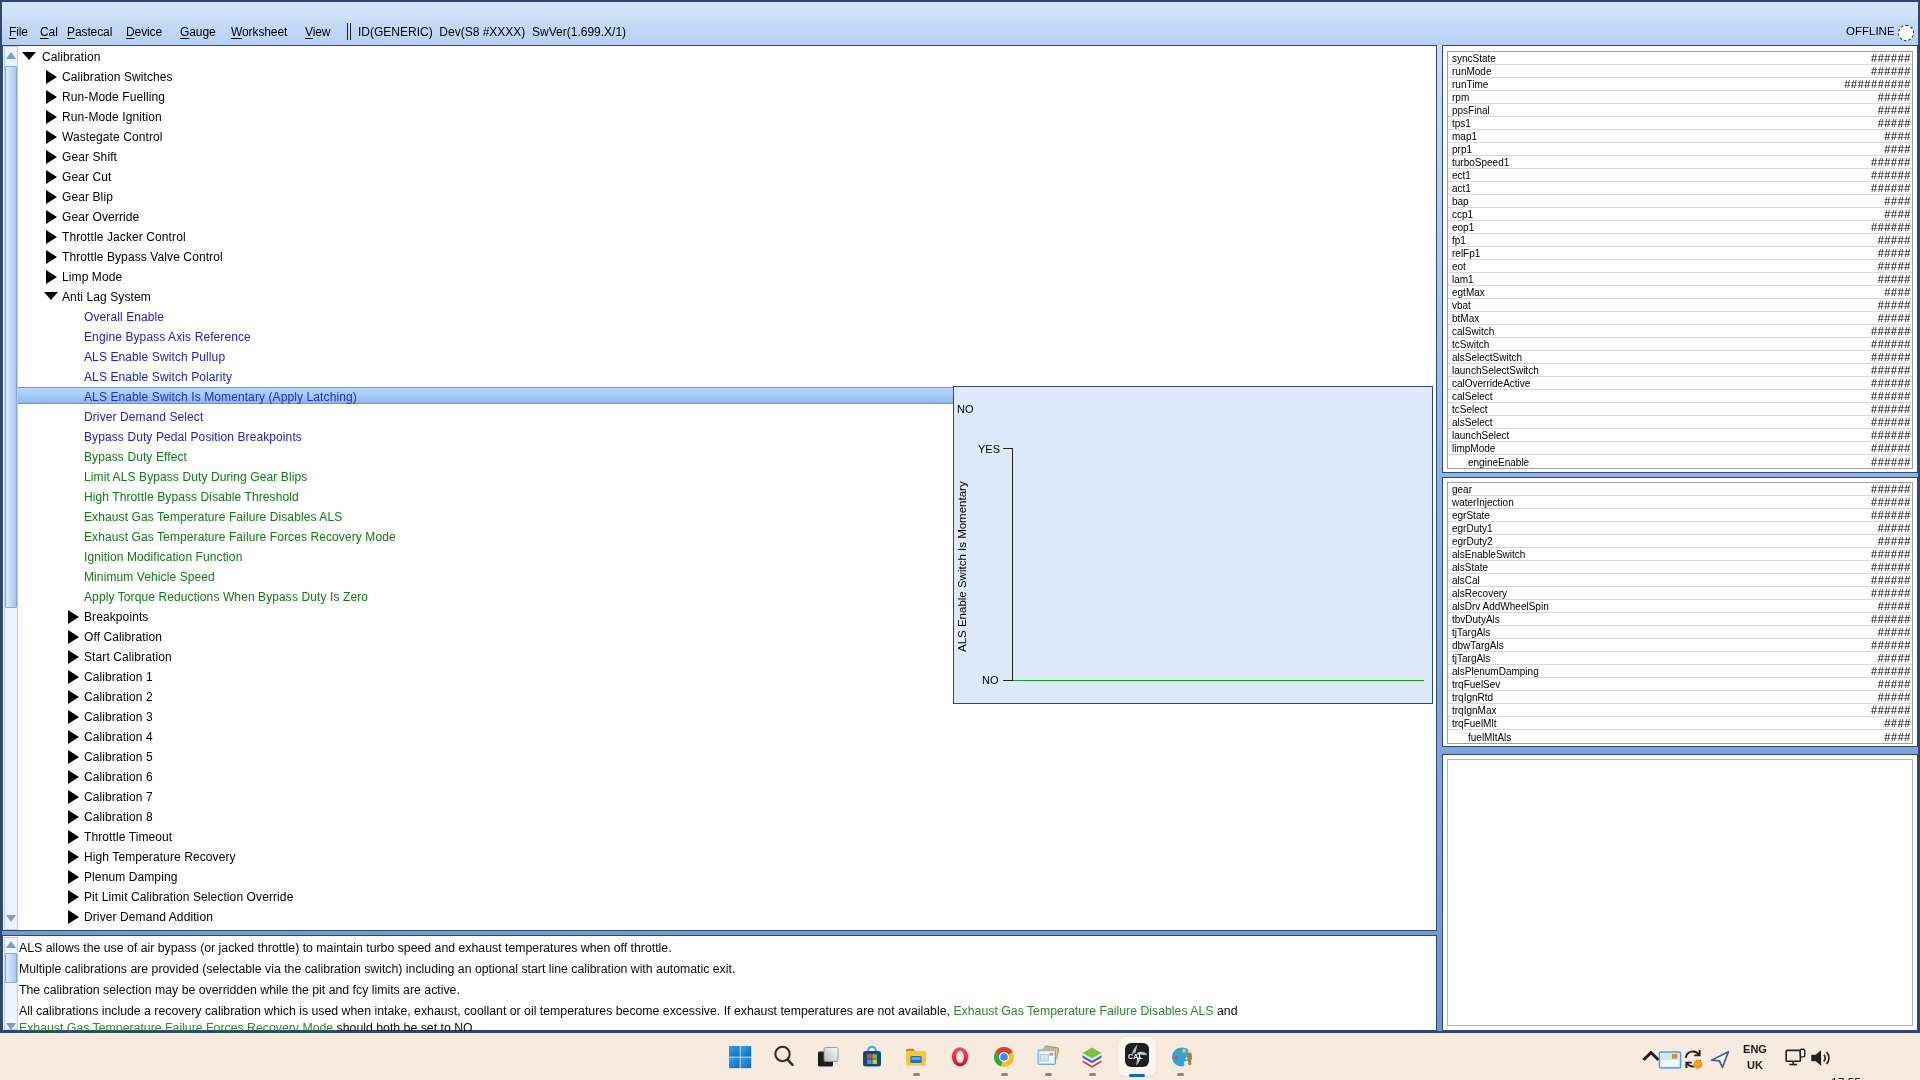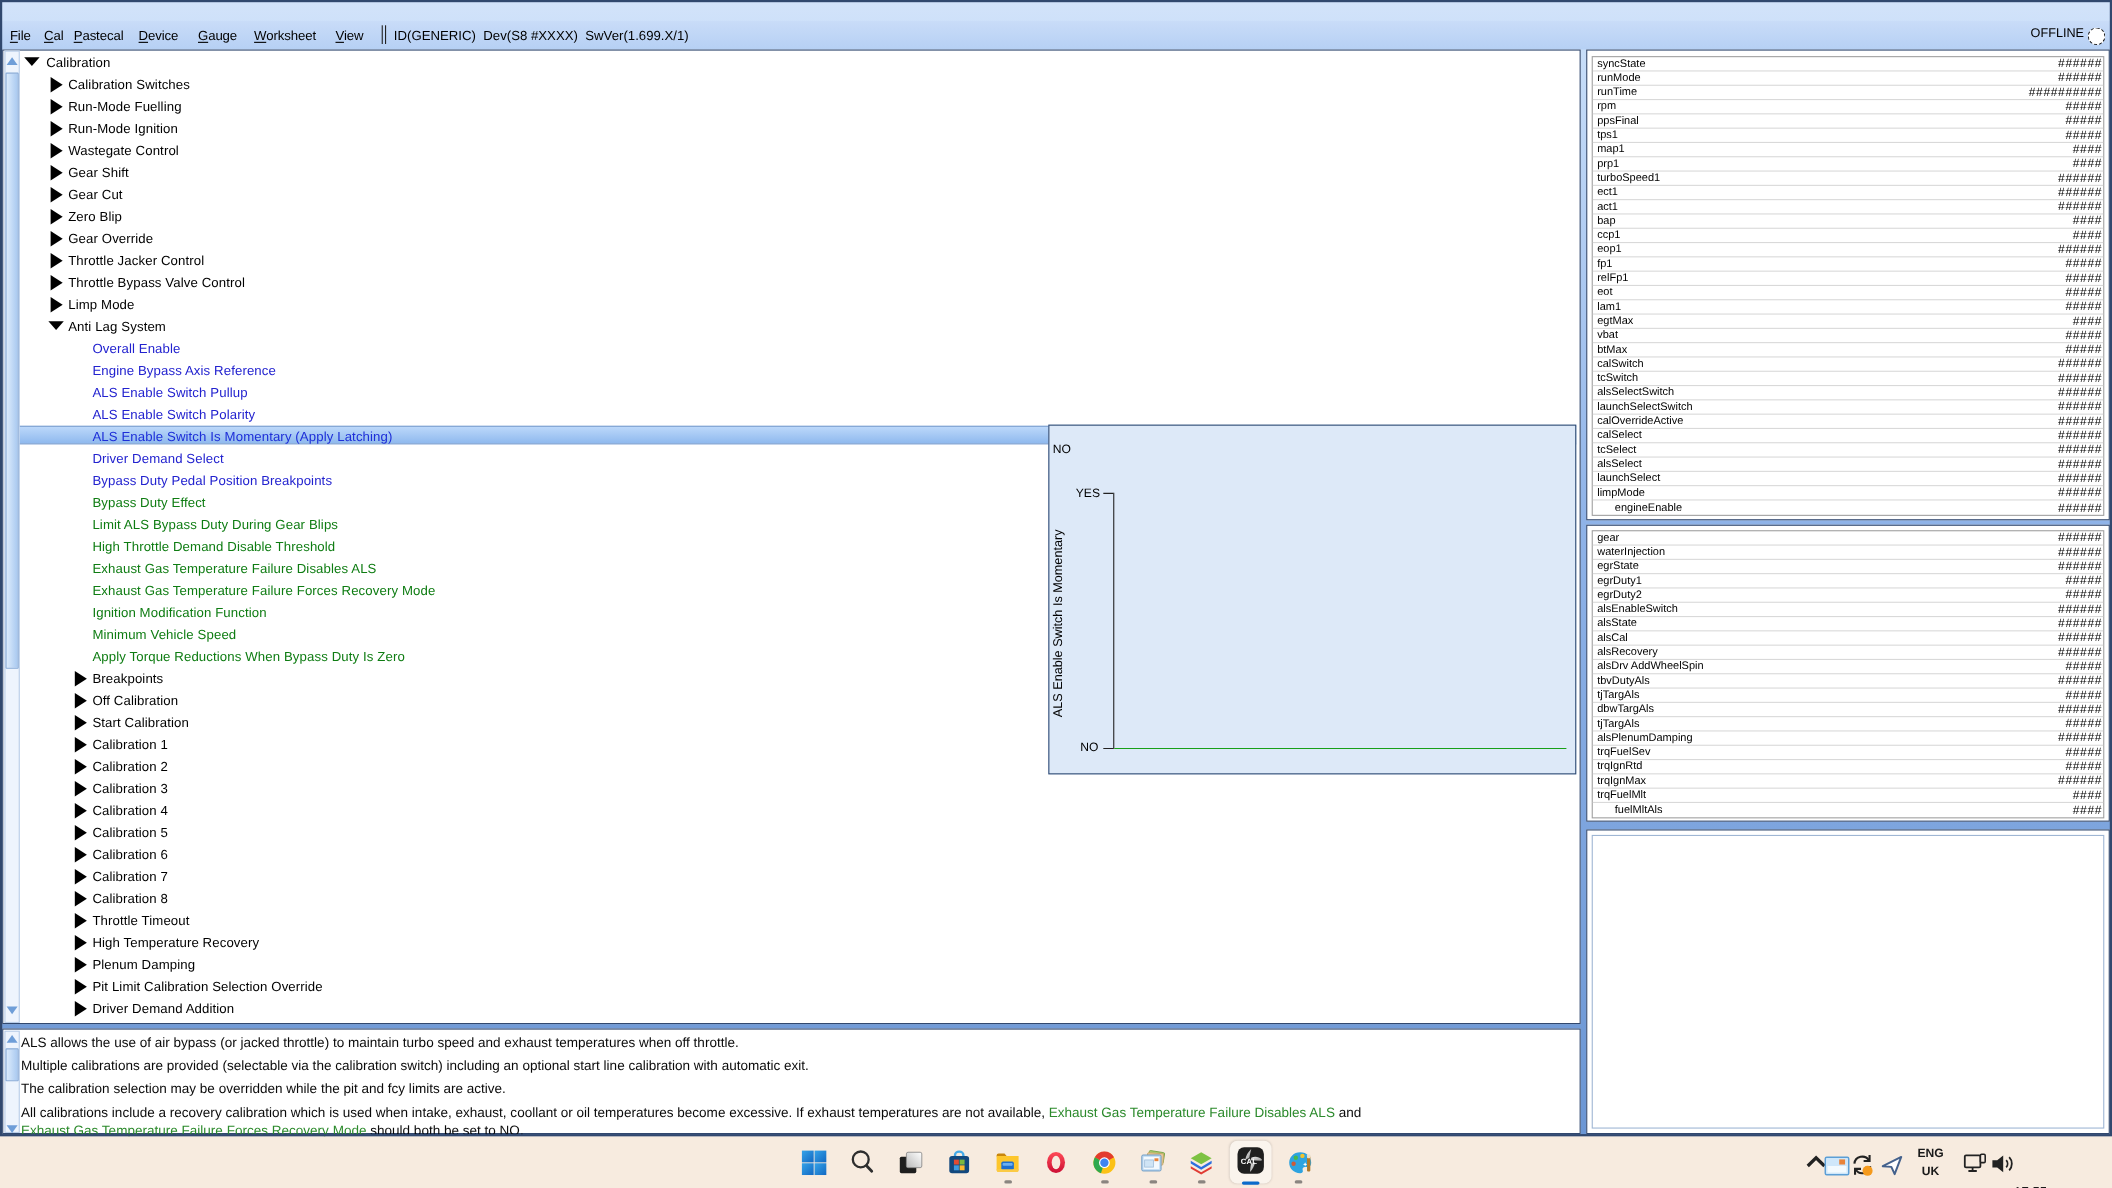--- a/index.html
+++ b/index.html
@@ -93,21 +93,21 @@
 <div class="trow tk" style="left:62px;top:87px">Run-Mode Fuelling</div>
 <div class="tri-r" style="left:46px;top:110px"></div>
 <div class="trow tk" style="left:62px;top:107px">Run-Mode Ignition</div>
 <div class="tri-r" style="left:46px;top:130px"></div>
 <div class="trow tk" style="left:62px;top:127px">Wastegate Control</div>
 <div class="tri-r" style="left:46px;top:150px"></div>
 <div class="trow tk" style="left:62px;top:147px">Gear Shift</div>
 <div class="tri-r" style="left:46px;top:170px"></div>
 <div class="trow tk" style="left:62px;top:167px">Gear Cut</div>
 <div class="tri-r" style="left:46px;top:190px"></div>
-<div class="trow tk" style="left:62px;top:187px">Zero Blip</div>
+<div class="trow tk" style="left:62px;top:187px">Gear Blip</div>
 <div class="tri-r" style="left:46px;top:210px"></div>
 <div class="trow tk" style="left:62px;top:207px">Gear Override</div>
 <div class="tri-r" style="left:46px;top:230px"></div>
 <div class="trow tk" style="left:62px;top:227px">Throttle Jacker Control</div>
 <div class="tri-r" style="left:46px;top:250px"></div>
 <div class="trow tk" style="left:62px;top:247px">Throttle Bypass Valve Control</div>
 <div class="tri-r" style="left:46px;top:270px"></div>
 <div class="trow tk" style="left:62px;top:267px">Limp Mode</div>
 <div class="tri-d" style="left:44px;top:292px"></div>
 <div class="trow tk" style="left:62px;top:287px">Anti Lag System</div>
@@ -123,21 +123,21 @@
 <div class="trow tsel" style="left:84px;top:387px">ALS Enable Switch Is Momentary (Apply Latching)</div>
 
 <div class="trow tb" style="left:84px;top:407px">Driver Demand Select</div>
 
 <div class="trow tb" style="left:84px;top:427px">Bypass Duty Pedal Position Breakpoints</div>
 
 <div class="trow tg" style="left:84px;top:447px">Bypass Duty Effect</div>
 
 <div class="trow tg" style="left:84px;top:467px">Limit ALS Bypass Duty During Gear Blips</div>
 
-<div class="trow tg" style="left:84px;top:487px">High Throttle Demand Disable Threshold</div>
+<div class="trow tg" style="left:84px;top:487px">High Throttle Bypass Disable Threshold</div>
 
 <div class="trow tg" style="left:84px;top:507px">Exhaust Gas Temperature Failure Disables ALS</div>
 
 <div class="trow tg" style="left:84px;top:527px">Exhaust Gas Temperature Failure Forces Recovery Mode</div>
 
 <div class="trow tg" style="left:84px;top:547px">Ignition Modification Function</div>
 
 <div class="trow tg" style="left:84px;top:567px">Minimum Vehicle Speed</div>
 
 <div class="trow tg" style="left:84px;top:587px">Apply Torque Reductions When Bypass Duty Is Zero</div>

